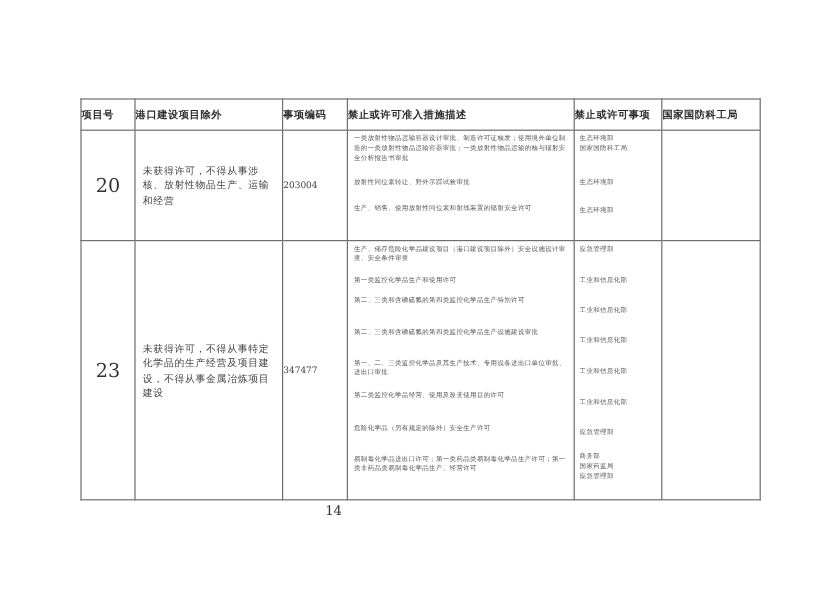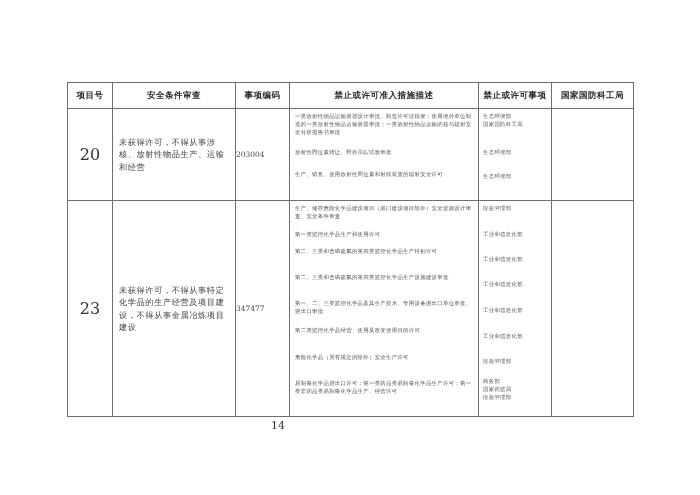--- a/index.html
+++ b/index.html
@@ -1,20 +1,20 @@
 <!DOCTYPE html>
 <html><head>
 <meta charset="utf-8">
 <style>
   html,body{margin:0;padding:0;background:#ffffff;}
   body{width:700px;height:495px;position:relative;overflow:hidden;font-family:"DejaVu Serif","Liberation Serif",serif;color:#3a3a3a;}
   .page{position:absolute;left:0;top:0;width:700px;height:495px;background:#fff;}
   table.tbl{position:absolute;left:67px;top:82px;border-collapse:collapse;table-layout:fixed;width:566px;}
   table.tbl td, table.tbl th{border:1.3px solid #6e6e6e;padding:0;vertical-align:middle;}
-  th{height:25px;font-size:8.5px;font-weight:bold;color:#2a2a2a;text-align:center;letter-spacing:0.5px;}
+  th{height:25px;font-size:8.5px;font-weight:bold;color:#2a2a2a;text-align:left;letter-spacing:0.5px;}
   .c1{width:45px}.c2{width:123px}.c3{width:54px}.c4{width:189px}.c5{width:73px}.c6{width:82px}
   .num{text-align:center;font-size:16px;color:#333;}
   .item{font-size:8.2px;line-height:12.5px;padding:0 6px !important;color:#444;letter-spacing:0.6px;}
   .code{text-align:left;font-size:7.5px;color:#444;}
   .desc{vertical-align:top !important;padding:3px 5px !important;}
   .dept{vertical-align:top !important;padding:3px 4px !important;}
   .blk{font-size:5.4px;line-height:8.2px;color:#555;letter-spacing:0.3px;}
   .dblk{font-size:5.4px;line-height:8.2px;color:#555;letter-spacing:0.3px;}
   .pageno{position:absolute;left:0;width:556px;top:419px;text-align:center;font-size:11px;color:#333;font-family:"DejaVu Serif",serif;}
 </style>
@@ -27,21 +27,21 @@
         <col class="c1">
         <col class="c2">
         <col class="c3">
         <col class="c4">
         <col class="c5">
         <col class="c6">
       </colgroup>
     <thead>
       <tr>
         <th>项目号</th>
-        <th>安全条件审查</th>
+        <th>港口建设项目除外</th>
         <th>事项编码</th>
         <th>禁止或许可准入措施描述</th>
         <th>禁止或许可事项</th>
         <th>国家国防科工局</th>
       </tr>
     </thead>
     <tbody>
       <tr style="height:92px">
         <td class="num">20</td>
         <td class="item">未获得许可，不得从事涉核、放射性物品生产、运输和经营</td>

